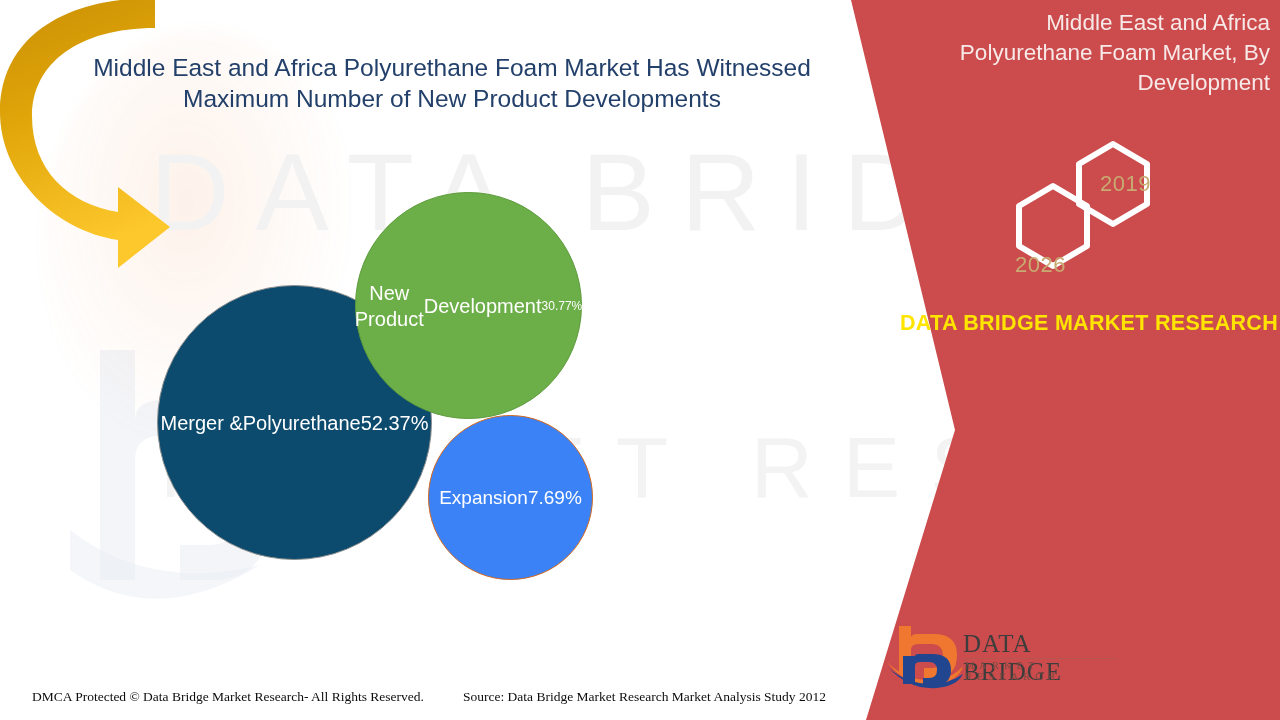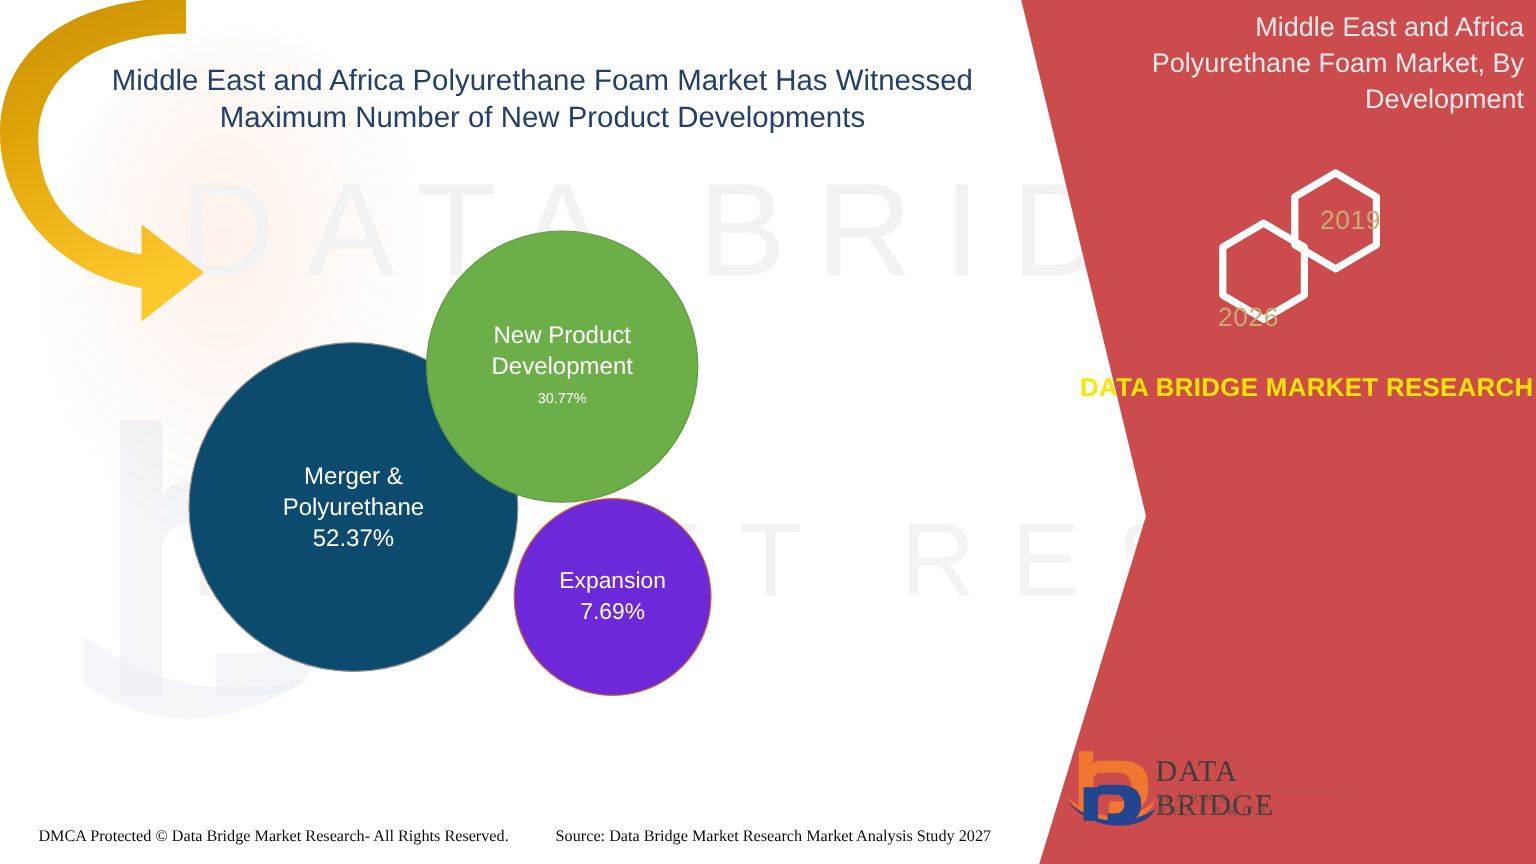--- a/index.html
+++ b/index.html
@@ -84,21 +84,21 @@
     line-height: 31px;
     font-weight: 400;
     text-align: center;
   }
 
   
   .bubble {
     position: absolute;
     border-radius: 50%;
     display: flex;
-    flex-direction: column;
+    flex-direction: row;
     align-items: center;
     justify-content: center;
     color: #ffffff;
     text-align: center;
     box-sizing: border-box;
   }
   .bubble span { display: block; }
   .bubble-label { font-size: 20px; line-height: 26px; }
   .bubble-value { font-size: 12px; line-height: 26px; }
 
@@ -118,21 +118,21 @@
     height: 227px;
     background: #6cae48;
     border: 1px solid #5d9b3c;
     z-index: 5;
   }
   #bubble-orange {
     left: 428px;
     top: 415px;
     width: 165px;
     height: 165px;
-    background: #6d28d9;
+    background: #3b82f6;
     border: 1px solid #d3691f;
     z-index: 4;
   }
   #bubble-gray .bubble-label,
   #bubble-gray .bubble-value { font-size: 20px; }
   #bubble-orange .bubble-label,
   #bubble-orange .bubble-value { font-size: 19px; }
 
   
   .red-panel {
@@ -326,16 +326,16 @@
       <path d="M18 34 L18 62 L30 62 L30 44 Q30 40 35 40 L44 40 Q52 40 52 48 Q52 56 44 56 L38 56 L38 64 L47 64 Q66 64 66 48 Q66 32 47 32 L34 32 Q30 32 30 34 Z" fill="#22458f"></path>
       <path d="M4 46 Q24 68 52 66 Q72 64 78 52 Q64 62 46 62 Q22 62 4 46 Z" fill="#22458f"></path>
     </svg>
     <div class="logo-word">DATA BRIDGE</div>
     <div class="logo-rule"></div>
     <div class="logo-sub">MARKET RESEARCH</div>
   </div>
 
   <div class="footer">
     <div class="footer-text" id="footer-dmca">DMCA Protected © Data Bridge Market Research- All Rights Reserved.</div>
-    <div class="footer-text" id="footer-source">Source: Data Bridge Market Research Market Analysis Study 2027</div>
+    <div class="footer-text" id="footer-source">Source: Data Bridge Market Research Market Analysis Study 2012</div>
   </div>
 
 </div>
 
 </body></html>

